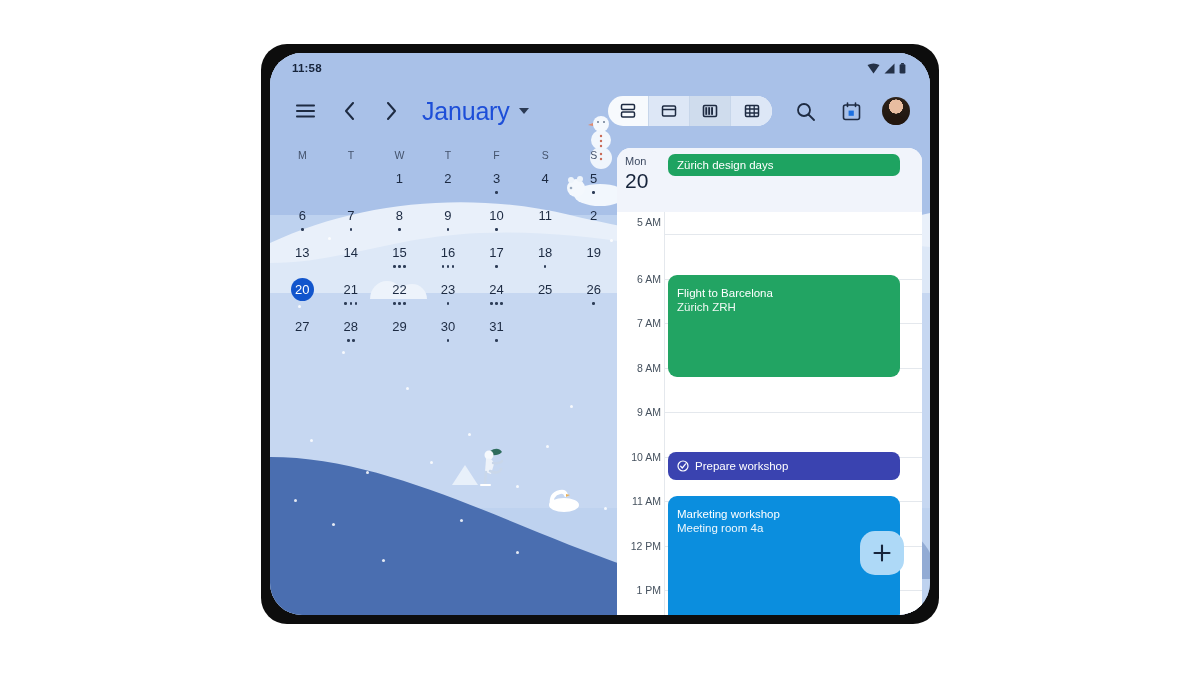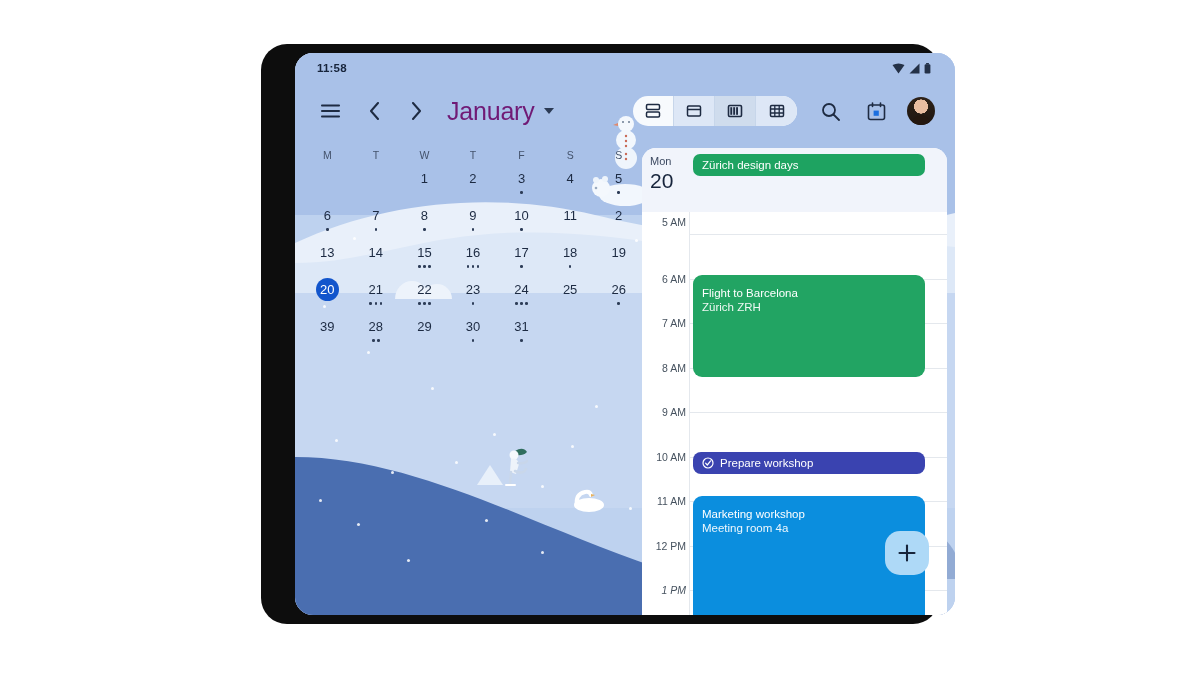--- a/index.html
+++ b/index.html
@@ -16,24 +16,23 @@
     left: 261px; top: 44px;
     width: 678px; height: 580px;
     background: #0d0d0d;
     border-radius: 26px;
     box-sizing: border-box;
     padding: 9px;
   }
   #device-screen {
     position: relative;
     width: 100%; height: 100%;
-    border-radius: 18px;
+    border-radius: 32px;
     overflow: hidden;
     background: #a9c1e8;
-    margin-left: 25px;
   }
 
   
   #illustration {
     position: absolute; inset: 0;
     background: #bed2ef;
   }
   .sky-top {
     position: absolute; left:0; top:0; width:100%; height: 162px;
     background: #a9c1e8;
@@ -87,21 +86,21 @@
     padding: 0 20px 0 18px;
     box-sizing: border-box;
     z-index: 20;
   }
   .bar-icon-btn {
     width: 34px; height: 34px;
     display: flex; align-items: center; justify-content: center;
     cursor: pointer; flex: none;
   }
   #month-title {
-    font-size: 25px; color: #701a75;
+    font-size: 25px; color: #1d4ed8;
     font-weight: normal;
     margin-left: 14px;
     letter-spacing: -.2px;
     white-space: nowrap;
   }
   #month-caret {
     margin-left: 9px;
     width: 0; height: 0;
     border-left: 5px solid transparent;
     border-right: 5px solid transparent;
@@ -636,21 +635,21 @@
             </div>
             <div class="date-cell">
               <div class="date-num">26</div>
               <div class="dots">
                 <span class="dot"></span>
               </div>
             </div>
           </div>
           <div class="date-row">
             <div class="date-cell">
-              <div class="date-num">39</div>
+              <div class="date-num">27</div>
               <div class="dots"></div>
             </div>
             <div class="date-cell">
               <div class="date-num">28</div>
               <div class="dots">
                 <span class="dot"></span>
                 <span class="dot"></span>
               </div>
             </div>
             <div class="date-cell">
@@ -699,29 +698,29 @@
             <div class="hour-label" style="top: 155.5px;">8 AM</div>
             <div class="hour-line" style="top: 155.5px;"></div>
             <div class="hour-label" style="top: 200px;">9 AM</div>
             <div class="hour-line" style="top: 200px;"></div>
             <div class="hour-label" style="top: 244.5px;">10 AM</div>
             <div class="hour-line" style="top: 244.5px;"></div>
             <div class="hour-label" style="top: 289px;">11 AM</div>
             <div class="hour-line" style="top: 289px;"></div>
             <div class="hour-label" style="top: 333.5px;">12 PM</div>
             <div class="hour-line" style="top: 333.5px;"></div>
-            <div class="hour-label" style="top: 378px; font-style: italic;">1 PM</div>
+            <div class="hour-label" style="top: 378px;">1 PM</div>
             <div class="hour-line" style="top: 378px;"></div>
           </div>
         <div id="events">
             <div class="event" style="top: 63px; height: 102px; background: rgb(34, 164, 99);">
               <div class="ev-title">Flight to Barcelona</div>
               <div class="ev-sub">Zürich ZRH</div>
             </div>
-            <div class="event task-chip" style="top: 240px; height: 22px; background: rgb(58, 67, 176);">
+            <div class="event task-chip" style="top: 240px; height: 28px; background: rgb(58, 67, 176);">
               <svg width="12" height="12" viewBox="0 0 12 12" style="flex: 0 0 auto;">
                 <circle cx="6" cy="6" r="5" fill="none" stroke="#ffffff" stroke-width="1.2"></circle>
                 <path d="M3.6,6.2 L5.3,8 L8.6,3.9" stroke="#ffffff" stroke-width="1.2" fill="none" stroke-linecap="round" stroke-linejoin="round"></path>
               </svg>
               <div class="ev-title">Prepare workshop</div>
             </div>
             <div class="event" style="top: 284px; height: 151px; background: rgb(11, 142, 222);">
               <div class="ev-title">Marketing workshop</div>
               <div class="ev-sub">Meeting room 4a</div>
             </div>

